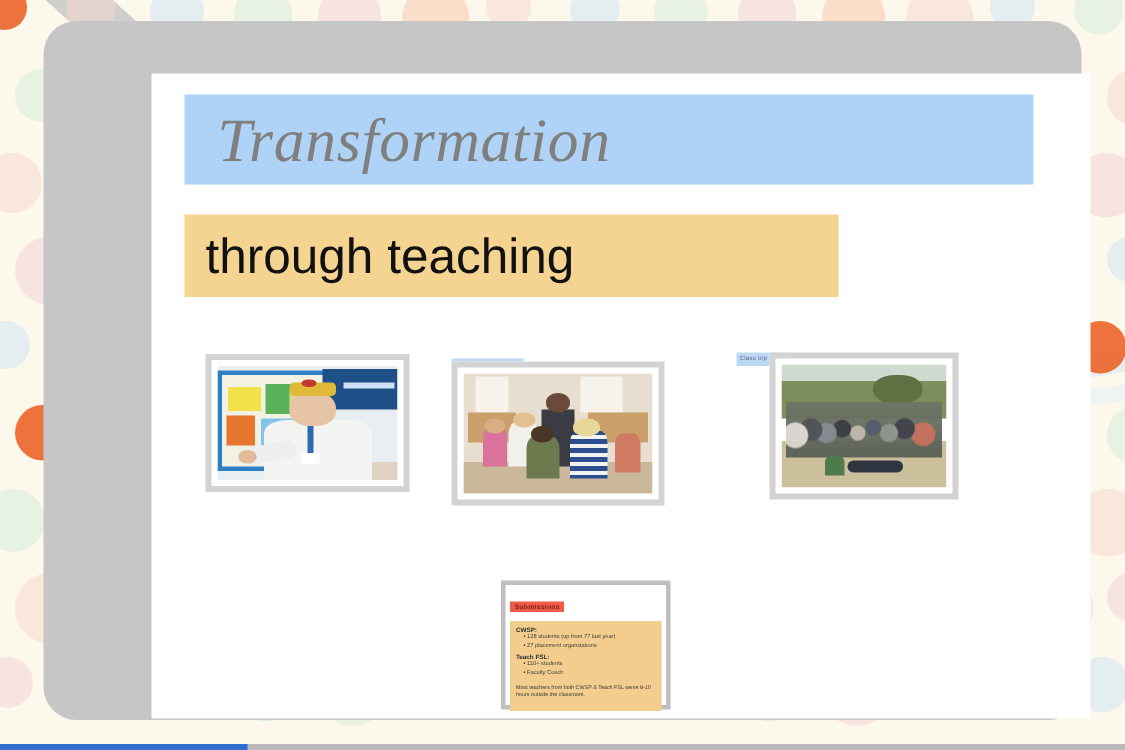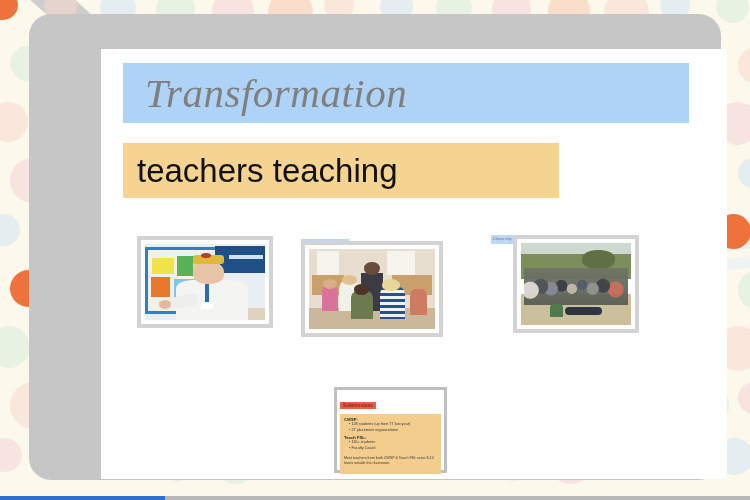--- a/index.html
+++ b/index.html
@@ -322,21 +322,21 @@
   </div>
 
 <div class="slide-frame">
   <div class="slide-canvas">
 
     <div class="title-band">
       <div class="title-text">Transformation</div>
     </div>
 
     <div class="subtitle-band">
-      <div class="subtitle-text">teachers teaching</div>
+      <div class="subtitle-text">through teaching</div>
     </div>
 
     <div class="photo p1">
       <div class="photo-inner">
         <div class="sky"></div>
           <div class="board"></div>
         <div class="map-g"></div>
           <div class="map-g2"></div>
           <div class="map-g3"></div>
         <div class="map-g4"></div>

